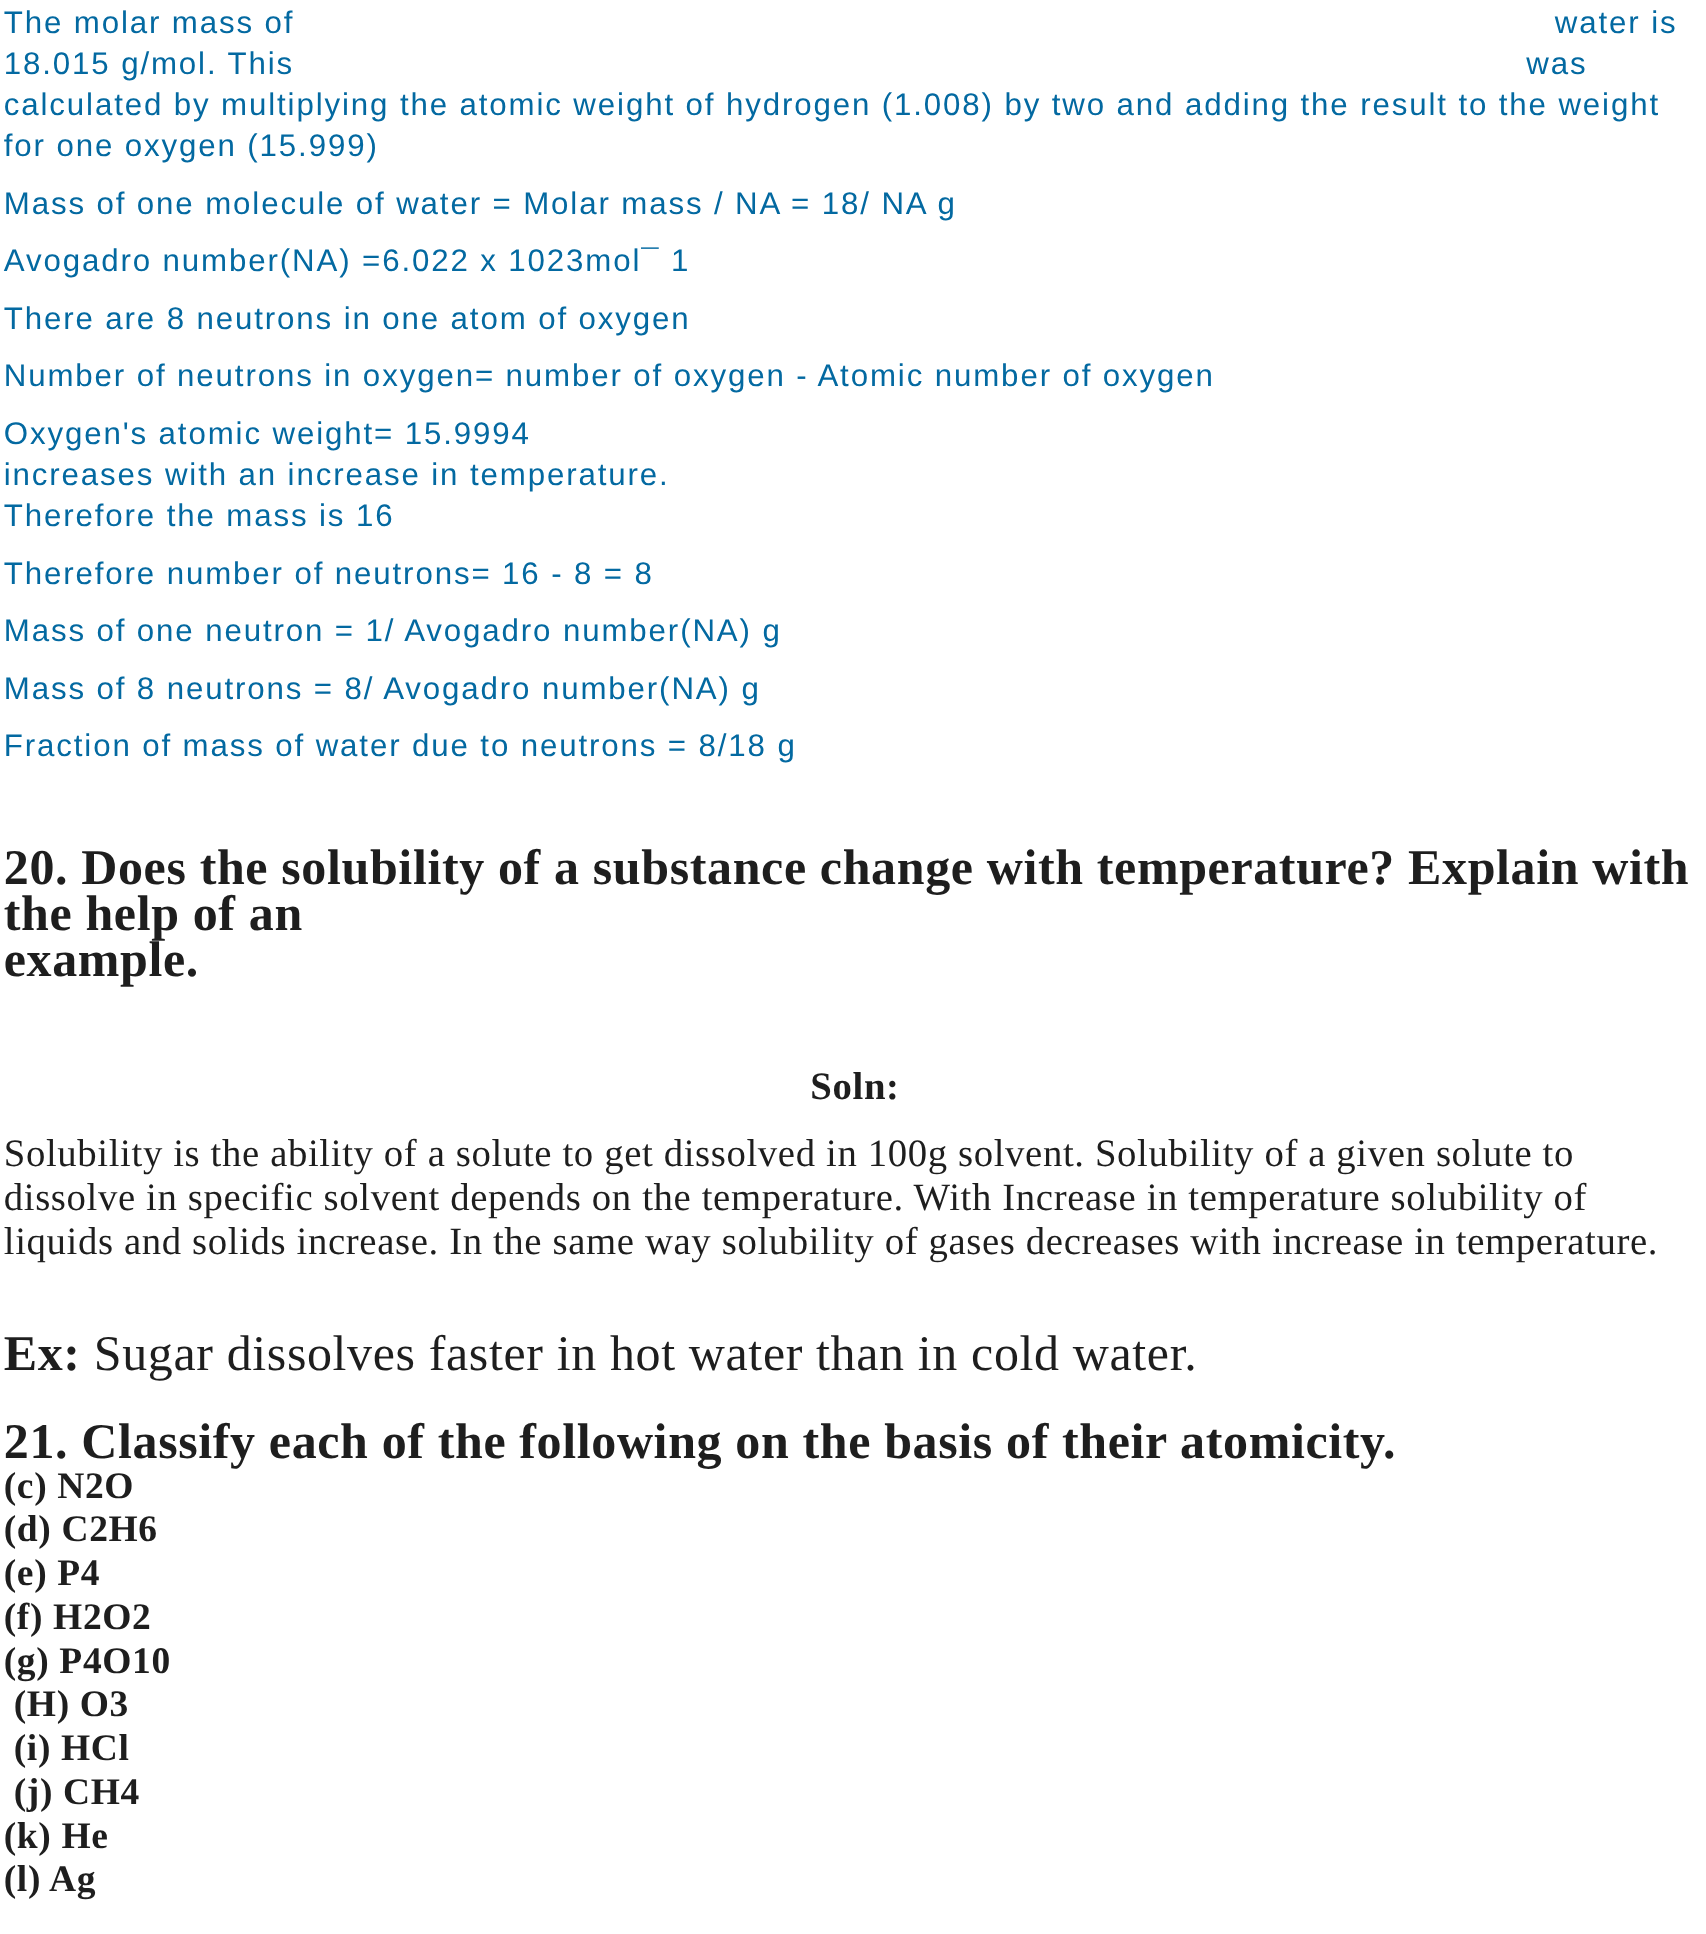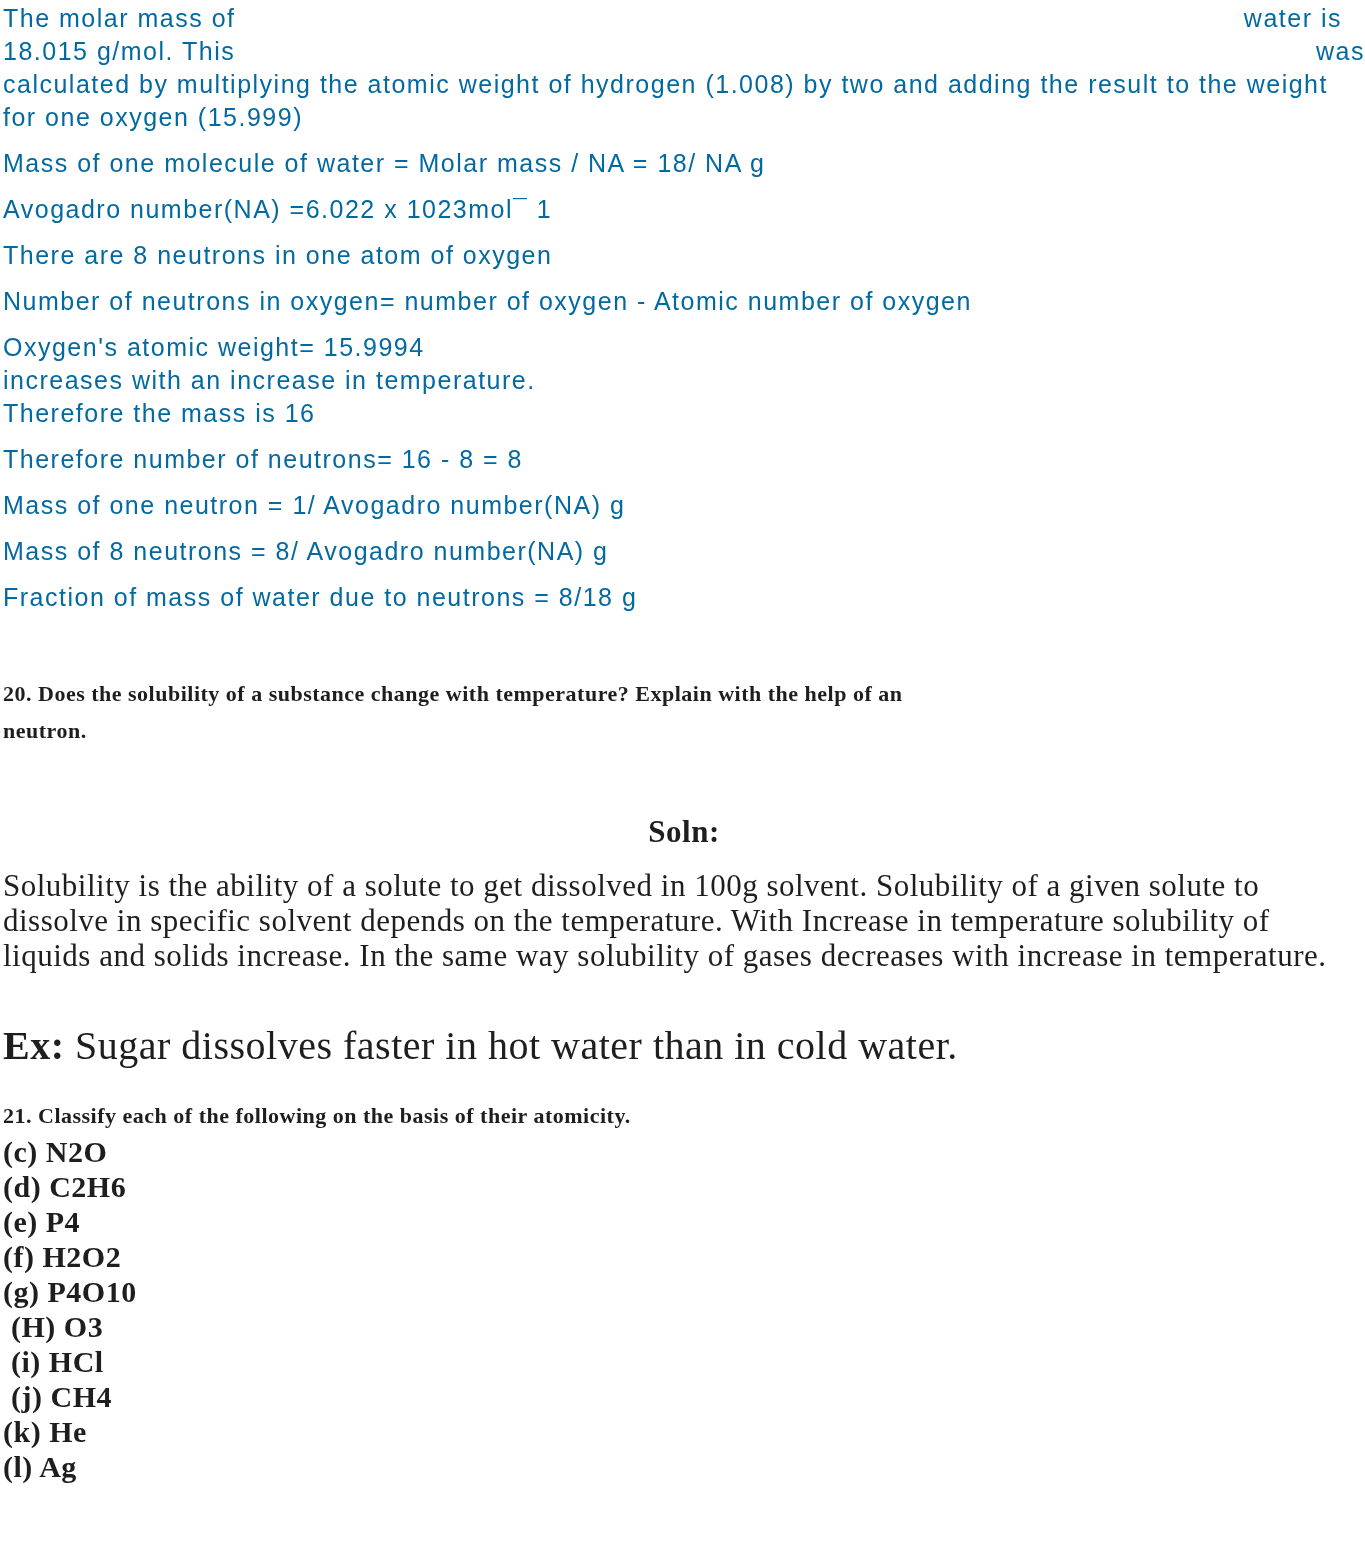--- a/index.html
+++ b/index.html
@@ -25,32 +25,32 @@
     font-size: 25px;
     letter-spacing: 1.5px;
     color: #0369a1;
     line-height: 33px;
   }
   .sans .row-split {
     display: flex;
     justify-content: space-between;
   }
   .pad-r-52 { padding-right: 23px; text-align: center; }
-  .pad-r-95 { }
+  .pad-r-95 { padding-right: 95px; }
   .sans .sp { margin-top: 13px; }
 
   
   .serif {
     font-family: "Liberation Serif", serif;
     color: #1e1e1e;
     letter-spacing: 0.5px;
   }
   .q-heading {
     font-weight: bold;
-    font-size: 22px;
+    font-size: 40px;
     line-height: 37px;
   }
   .q20-block { margin-top: 61px; }
   .soln-label {
     margin-top: 64px;
     font-weight: bold;
     font-size: 31px;
     line-height: 37px;
     text-align: center;
   }
@@ -104,21 +104,21 @@
 
     <div class="sp">Therefore number of neutrons= 16 - 8 = 8</div>
     <div class="sp">Mass of one neutron = 1/ Avogadro number(NA) g</div>
     <div class="sp">Mass of 8 neutrons = 8/ Avogadro number(NA) g</div>
     <div class="sp">Fraction of mass of water due to neutrons = 8/18 g</div>
   </section>
 
   <section class="serif">
     <div class="q-heading q20-block">
       <div>20. Does the solubility of a substance change with temperature? Explain with the help of an</div>
-      <div>neutron.</div>
+      <div>example.</div>
     </div>
 
     <div class="soln-label">Soln:</div>
 
     <div class="serif-para">
       <div>Solubility is the ability of a solute to get dissolved in 100g solvent. Solubility of a given solute to</div>
       <div>dissolve in specific solvent depends on the temperature. With Increase in temperature solubility of</div>
       <div>liquids and solids increase. In the same way solubility of gases decreases with increase in temperature.</div>
     </div>
 

